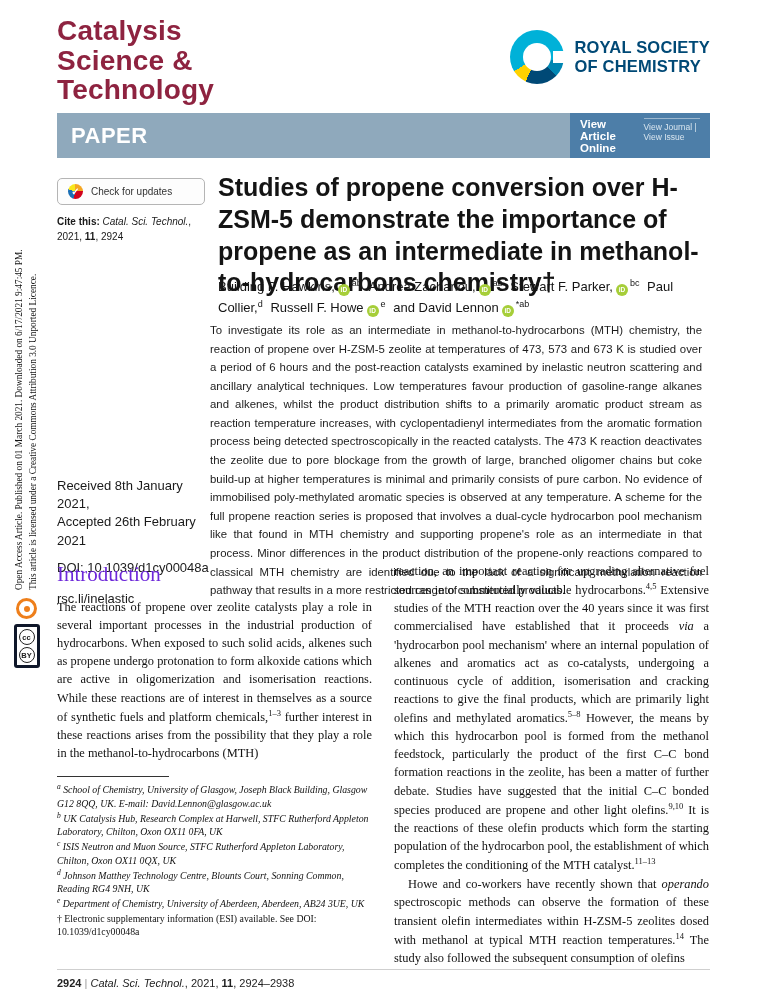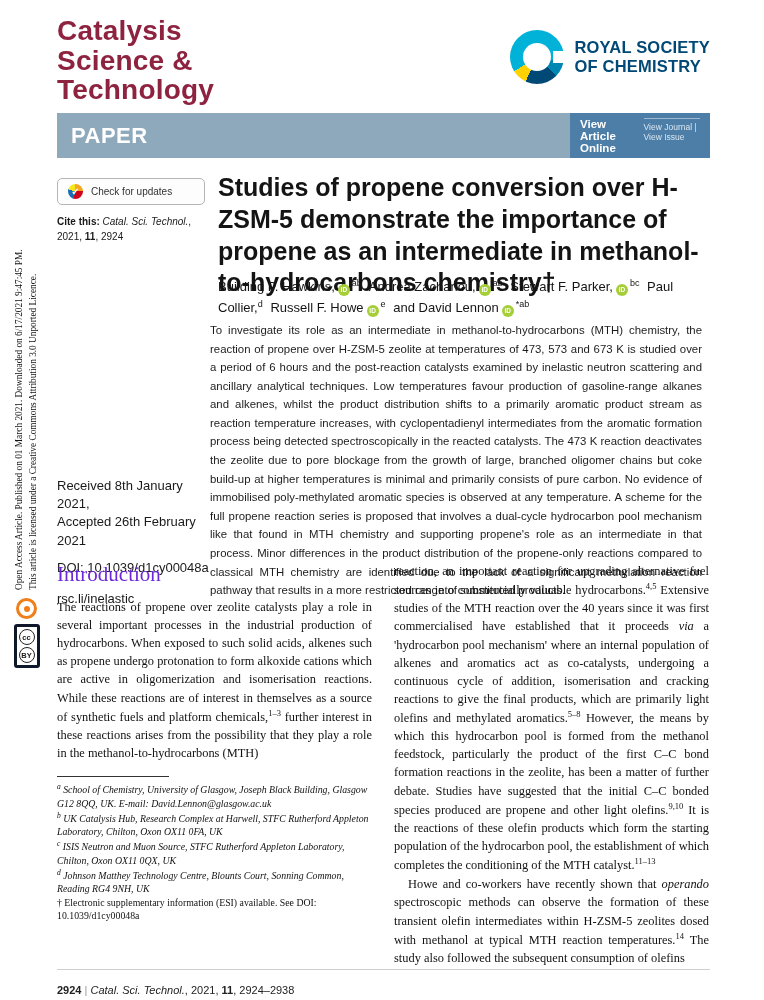--- a/index.html
+++ b/index.html
@@ -56,21 +56,21 @@
   .para { font-size:12.4px; line-height:1.46; text-align:justify; color:#111; }
   .para sup { font-size:8.5px; }
   .para-indent { text-indent:14px; margin-top:1px; }
   .affils { margin-top:14px; font-size:9.8px; line-height:1.34; color:#111; }
   .affils .rule { width:112px; border-top:1px solid #333; margin-bottom:5px; }
   .affil { font-style:italic; margin-bottom:1px; }
   .affil.note { font-style:normal; }
   .affils sup { font-size:7.5px; }
 
   
-  .footer { position:absolute; left:57px; top:969px; width:653px; border-top:1px solid #cfcfcf; padding-top:14px; display:flex; justify-content:space-between; font-size:11px; }
+  .footer { position:absolute; left:57px; top:969px; width:653px; border-top:1px solid #cfcfcf; padding-top:7px; display:flex; justify-content:space-between; font-size:11px; }
   .footer-left { color:#222; }
   .footer-left .grey { color:#999; }
   .footer-right { color:#9a9a9a; }
 
   
   .stamp1, .stamp2 { position:absolute; top:590px; transform:rotate(-90deg); transform-origin:0 0; white-space:nowrap; font-size:9.3px; color:#111; font-family:"Liberation Serif", serif; }
   .stamp1 { left:14px; }
   .stamp2 { left:28px; }
 
   
@@ -137,20 +137,21 @@
   <div class="columns">
     <div class="col">
       <h2 class="section-title">Introduction</h2>
       <div class="para">The reactions of propene over zeolite catalysts play a role in several important processes in the industrial production of hydrocarbons. When exposed to such solid acids, alkenes such as propene undergo protonation to form alkoxide cations which are active in oligomerization and isomerisation reactions. While these reactions are of interest in themselves as a source of synthetic fuels and platform chemicals,<sup>1–3</sup> further interest in these reactions arises from the possibility that they play a role in the methanol-to-hydrocarbons (MTH)</div>
       <div class="affils">
         <div class="rule"></div>
         <div class="affil"><sup>a</sup> School of Chemistry, University of Glasgow, Joseph Black Building, Glasgow G12 8QQ, UK. E-mail: David.Lennon@glasgow.ac.uk</div>
         <div class="affil"><sup>b</sup> UK Catalysis Hub, Research Complex at Harwell, STFC Rutherford Appleton Laboratory, Chilton, Oxon OX11 0FA, UK</div>
         <div class="affil"><sup>c</sup> ISIS Neutron and Muon Source, STFC Rutherford Appleton Laboratory, Chilton, Oxon OX11 0QX, UK</div>
         <div class="affil"><sup>d</sup> Johnson Matthey Technology Centre, Blounts Court, Sonning Common, Reading RG4 9NH, UK</div>
+        <div class="affil"><sup>e</sup> Department of Chemistry, University of Aberdeen, Aberdeen, AB24 3UE, UK</div>
         <div class="affil note">† Electronic supplementary information (ESI) available. See DOI: 10.1039/d1cy00048a</div>
       </div>
     </div>
     <div class="col">
       <div class="para">reaction, an important reaction for upgrading alternative fuel sources into commercially valuable hydrocarbons.<sup>4,5</sup> Extensive studies of the MTH reaction over the 40 years since it was first commercialised have established that it proceeds <i>via</i> a 'hydrocarbon pool mechanism' where an internal population of alkenes and aromatics act as co-catalysts, undergoing a continuous cycle of addition, isomerisation and cracking reactions to give the final products, which are primarily light olefins and methylated aromatics.<sup>5–8</sup> However, the means by which this hydrocarbon pool is formed from the methanol feedstock, particularly the product of the first C–C bond formation reactions in the zeolite, has been a matter of further debate. Studies have suggested that the initial C–C bonded species produced are propene and other light olefins.<sup>9,10</sup> It is the reactions of these olefin products which form the starting population of the hydrocarbon pool, the establishment of which completes the conditioning of the MTH catalyst.<sup>11–13</sup></div>
       <div class="para para-indent">Howe and co-workers have recently shown that <i>operando</i> spectroscopic methods can observe the formation of these transient olefin intermediates within H-ZSM-5 zeolites dosed with methanol at typical MTH reaction temperatures.<sup>14</sup> The study also followed the subsequent consumption of olefins</div>
     </div>
   </div>
 
   <div class="footer">

